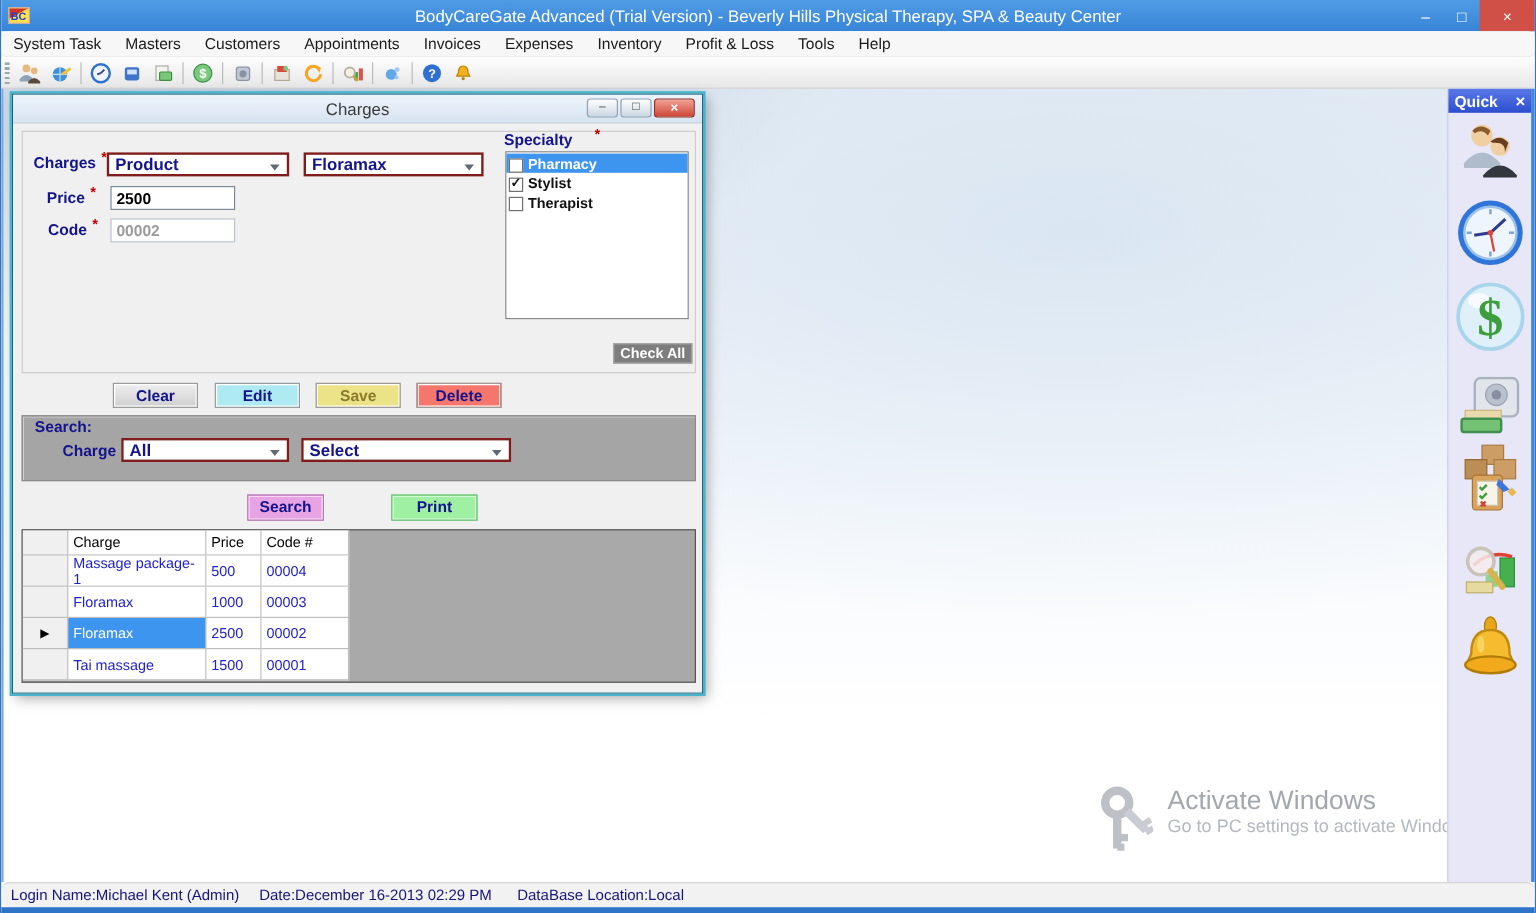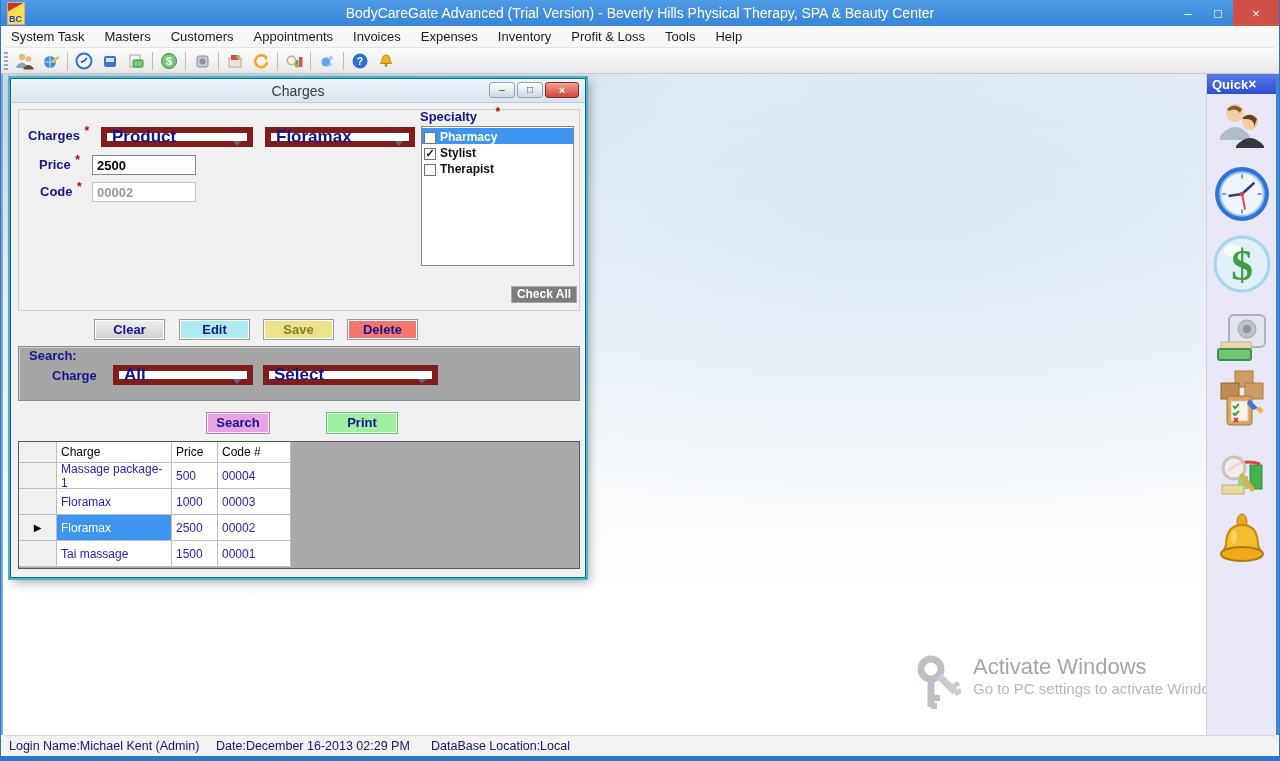--- a/index.html
+++ b/index.html
@@ -3,21 +3,21 @@
 <meta charset="utf-8">
 <style>
   * { margin:0; padding:0; box-sizing:border-box; }
   html,body { width:1280px; height:761px; overflow:hidden; }
   body { position:relative; font-family:"Liberation Sans", sans-serif; background:#fff;
          border-left:1px solid #2e75c8; border-right:1px solid #2e75c8; }
 
   
   #titlebar { position:absolute; top:0; left:0; right:0; height:26px;
     background:linear-gradient(#4f9be4,#3885d8); display:flex; align-items:center; }
-  .app-icon { width:18px; height:23px; margin:0 6px; background:#ffe04a; position:relative;
+  .app-icon { width:18px; height:14px; margin:0 6px; background:#ffe04a; position:relative;
     border:1px solid #caa; overflow:hidden; font-weight:bold; font-size:9px; color:#1b3fd0;
     display:flex; align-items:flex-end; justify-content:flex-start; padding-left:1px; }
   .app-icon::before { content:""; position:absolute; top:-1px; left:-1px;
     border-top:10px solid #d03328; border-right:18px solid transparent; }
   .app-icon b { position:relative; z-index:2; }
   #title-text { position:absolute; left:0; right:0; text-align:center; color:#fff; font-size:14px; }
   .win-controls { position:absolute; right:0; top:0; height:26px; display:flex; }
   .win-btn { width:30px; height:26px; color:#fff; font-size:13px; display:flex;
     align-items:center; justify-content:center; cursor:default; }
   .win-btn.close { width:46px; background:#d05048; }
@@ -73,23 +73,23 @@
     color:#fff; font-weight:bold; font-size:11px; }
 
   #dlg-body { position:absolute; top:24px; left:0; right:0; bottom:0; background:#f0f0f0; }
 
   .panel { position:absolute; left:7px; top:6px; width:562px; height:202px;
     border:1px solid #cdcdcd; background:#f0f0f0; }
 
   .lbl { position:absolute; color:#14148c; font-weight:bold; font-size:13px; white-space:nowrap; }
   .ast { color:#c00000; font-size:12px; position:relative; top:-5px; margin-left:4px; }
 
-  .combo { position:absolute; height:20px; background:#fff; border:6px solid #7f1d1d;
+  .combo { position:absolute; height:20px; background:#fff; border:2px solid #7f1d1d;
     display:flex; align-items:center; padding:0 20px 0 5px; font-weight:bold;
-    color:#14148c; font-size:17px; white-space:nowrap;margin-left:12px; }
+    color:#14148c; font-size:14px; white-space:nowrap; }
   .combo::after { content:""; position:absolute; right:6px; top:8px;
     border:4px solid transparent; border-top:5px solid #606a74; }
 
   .tb { position:absolute; height:20px; background:#fff; border:1px solid #7a8a99;
     font-weight:bold; font-size:13px; padding:0 4px; color:#000;
     font-family:"Liberation Sans", sans-serif; }
   .tb.disabled { color:#9a9a9a; border-color:#b8c2cc; }
 
   .listbox { position:absolute; left:410px; top:23px; width:153px; height:140px;
     background:#fff; border:1px solid #8a8a8a; padding-top:1px; }
@@ -136,21 +136,21 @@
   .c2 { width:46px; }
   .c3 { width:73px; }
   .gc.selcell { background:#3d95ef; color:#fff; }
   .arrow { font-size:10px; color:#000; }
 
   
   #sidebar { position:absolute; right:0; top:0; width:73px; height:661px;
     background:#e7e7f8; border-left:1px solid #cfcfe8; border-right:3px solid #3f86d8; }
   .sb-header { height:20px; background:linear-gradient(#5a78e8,#2d4ecf); color:#fff;
     font-weight:bold; font-size:13px; display:flex; align-items:center;
-    padding:0 5px; }
+    justify-content:space-between; padding:0 5px; }
   .sb-close { font-weight:bold; font-size:14px; }
   .sb-icon { position:absolute; left:50%; transform:translateX(-50%); }
 
   
   #statusbar { position:absolute; left:0; right:0; top:735px; height:21px; background:#f2f2f2;
     border-top:1px solid #d6d6d6; font-size:12.5px; color:#14147a;border-radius:7px; }
   #statusbar span { position:absolute; top:3px; white-space:nowrap; }
   .st1 { left:8px; } .st2 { left:215px; } .st3 { left:430px; }
   #bottomstrip { position:absolute; left:0; right:0; top:756px; height:5px; background:#2e75c8; }
 </style>

